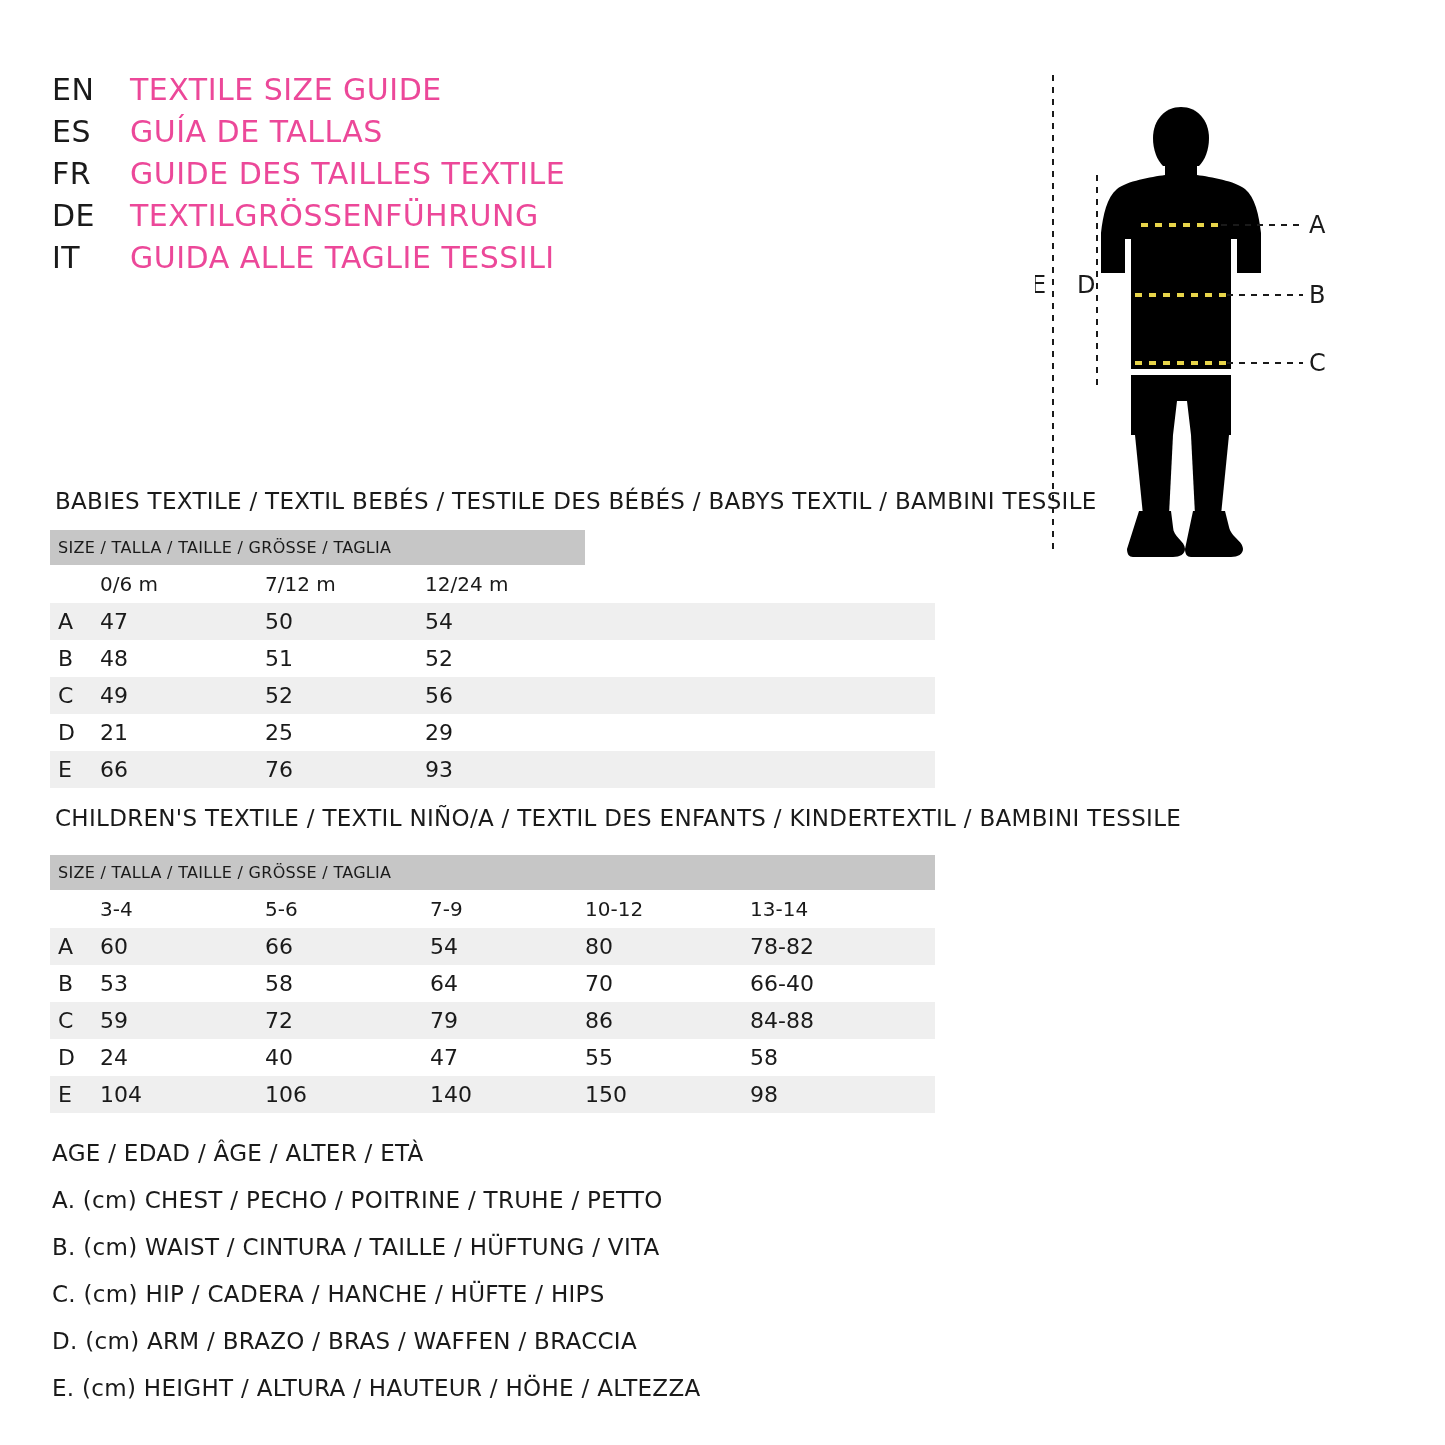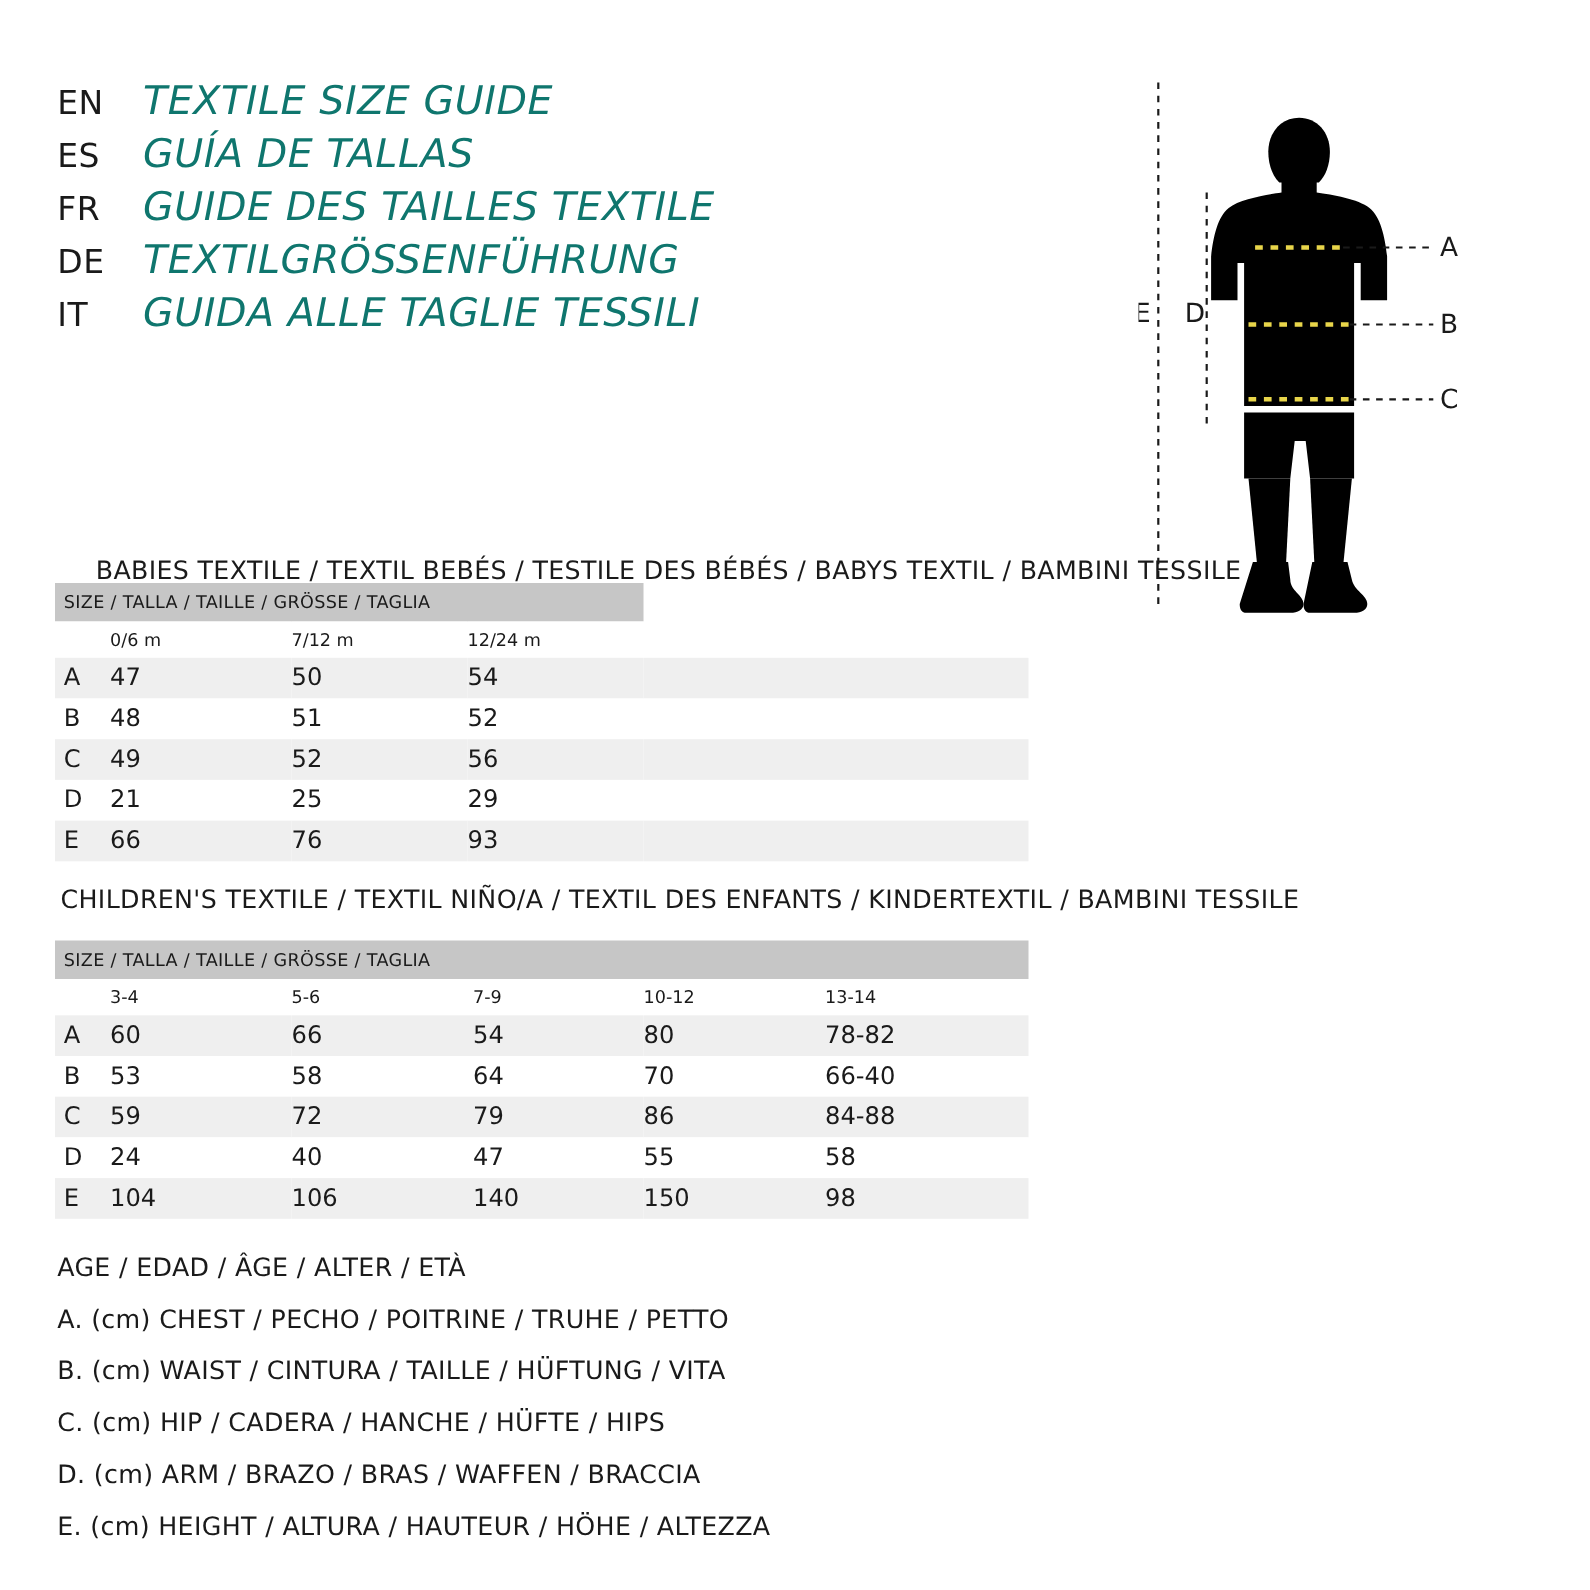--- a/index.html
+++ b/index.html
@@ -28,25 +28,24 @@
     align-items: baseline;
     margin-bottom: 7px;
   }
   .lang-code {
     width: 78px;
     font-size: 30px;
     letter-spacing: 0.5px;
     color: #1a1a1a;
   }
   .lang-title {
-    font-size: 36px;
+    font-size: 30px;
     letter-spacing: 0.5px;
-    color: #0f766e;
+    color: #ec4899;
     white-space: nowrap;
-    font-style: italic;
   }
 
   
   .figure-wrap {
     position: absolute;
     right: 30px;
     top: 55px;
     width: 380px;
     height: 520px;
   }
@@ -54,21 +53,21 @@
 
   
   .section-heading {
     position: absolute;
     left: 55px;
     font-size: 23px;
     letter-spacing: 0.3px;
     color: #1a1a1a;
     white-space: nowrap;
   }
-  #babies-heading { top: 506px; margin-left: 32px; }
+  #babies-heading { top: 488px; }
   #children-heading { top: 805px; }
 
   
   .size-table {
     position: absolute;
     left: 50px;
     border-collapse: collapse;
     font-size: 22px;
     color: #1a1a1a;
   }
@@ -77,21 +76,21 @@
 
   .size-table .hdr-bar td {
     background: #c6c6c6;
     padding: 8px 0 8px 8px;
     font-size: 16px;
     letter-spacing: 0.3px;
   }
   .size-table .col-head td {
     background: #ffffff;
     padding: 7px 0 7px 0;
-    font-size: 16px;
+    font-size: 20px;
   }
   .size-table tbody tr.data-row td {
     padding: 6px 0;
     font-size: 22px;
   }
   .size-table tbody tr.data-row.shade td { background: #efefef; }
   .size-table tbody tr.data-row.plain td { background: #ffffff; }
 
   .c-label { width: 40px; padding-left: 8px !important; }
 

